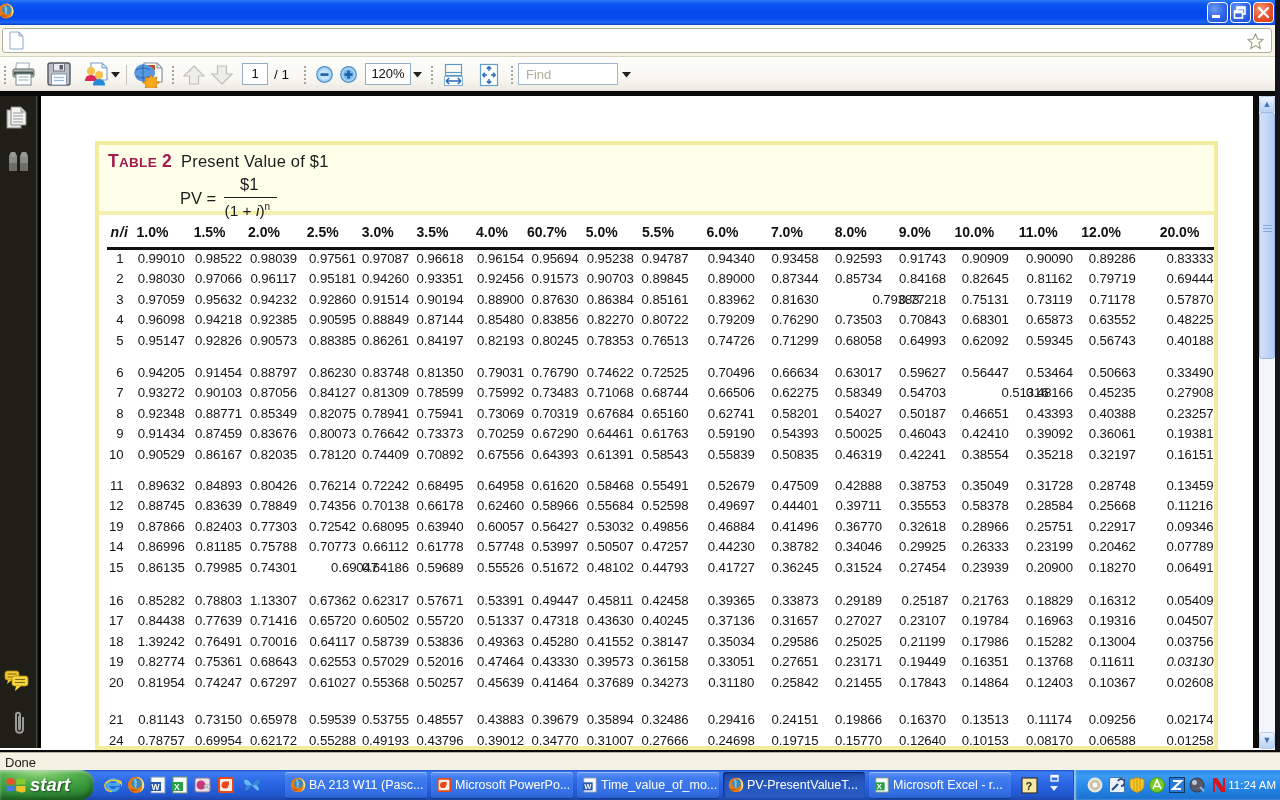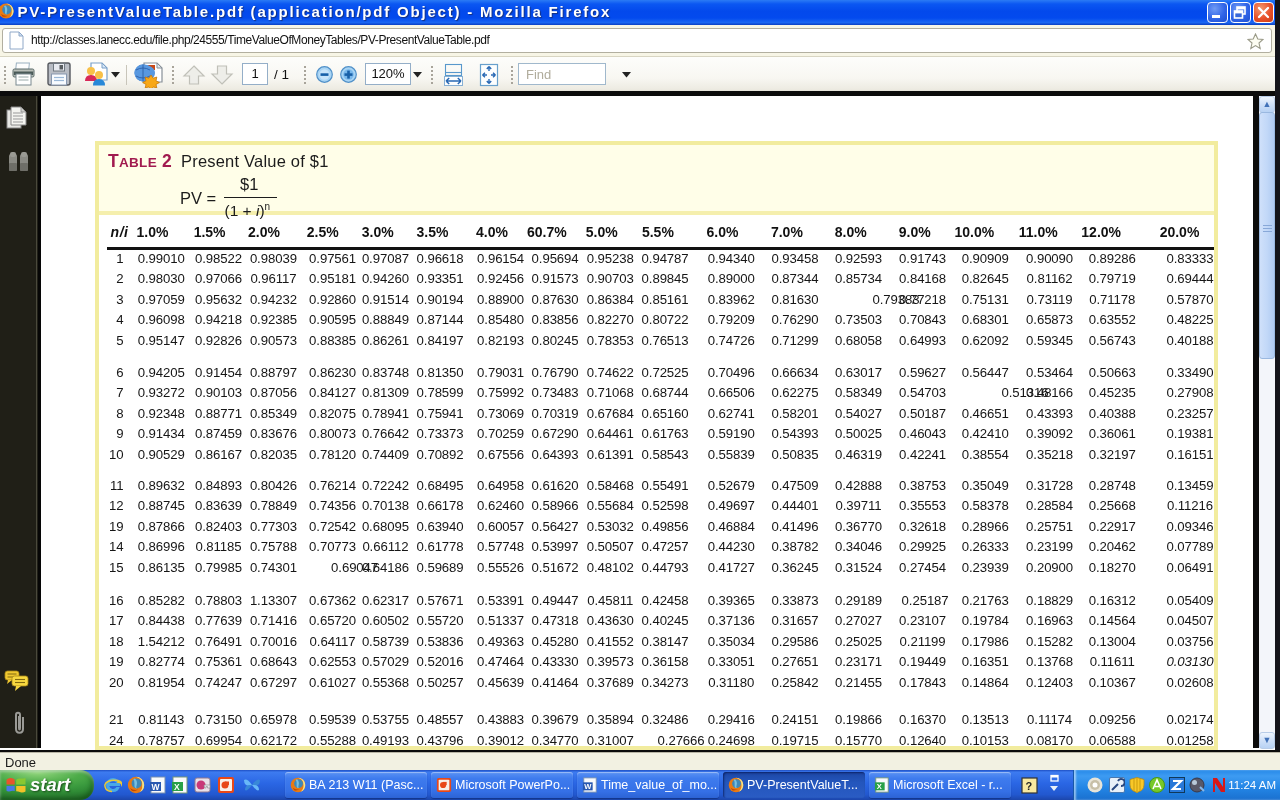--- a/index.html
+++ b/index.html
@@ -70,21 +70,20 @@
 <body>
 
 <div id="titlebar">
  <svg class="abs" style="left:-2px;top:3px" width="16" height="16" viewBox="0 0 16 16">
   <circle cx="8" cy="8" r="7.6" fill="#e87a14"></circle>
   <path d="M8 0.4 A7.6 7.6 0 0 1 15.6 8 A7.6 7.6 0 0 1 11 15 A8 8 0 0 0 13.8 8.5 A8 8 0 0 0 11.5 2 Z" fill="#f5e389"></path>
   <circle cx="8.8" cy="6.8" r="4.6" fill="#3f88b8"></circle>
   <path d="M7.5 2.5 Q10 5 9 8.5 Q8 11 9.5 11.5 Q6.5 11.8 7 8 Q7.3 4.5 6 3 Z" fill="#7ac0e0"></path>
   <path d="M3 11 Q6 13.5 10 12.5 Q7 14.5 4.5 13.5 Z" fill="#c24a00"></path>
  </svg>
- <span id="titletext">PV-PresentValueTable.pdf (application/pdf Object) - Mozilla Firefox</span>
  <div class="winbtn bblue" style="left:1207px;"><svg width="19" height="19" viewBox="0 0 19 19">
         <rect x="4" y="12" width="8" height="3" fill="#fff"></rect>
       </svg></div>
  <div class="winbtn bblue" style="left:1230px;"><svg width="19" height="19" viewBox="0 0 19 19">
         <rect x="6" y="4" width="8" height="7" fill="none" stroke="#fff" stroke-width="1.6"></rect>
         <rect x="6" y="4" width="8" height="2.4" fill="#fff"></rect>
         <rect x="3.5" y="8" width="8" height="7" fill="#3868d8" stroke="#fff" stroke-width="1.6"></rect>
         <rect x="3.5" y="8" width="8" height="2.4" fill="#fff"></rect>
       </svg></div>
  <div class="winbtn" style="left:1253px;background:radial-gradient(circle at 35% 30%,#f49a70 0%,#e8502a 55%,#cc3c14 100%);">
@@ -92,21 +91,20 @@
         <path d="M5 5 L14 14 M14 5 L5 14" stroke="#fff" stroke-width="2.3" stroke-linecap="round"></path>
       </svg></div>
 </div>
 
 <div id="addrrow">
  <div id="addrinput"></div>
  <svg class="abs" style="left:9px;top:6px" width="15" height="19" viewBox="0 0 15 19">
   <path d="M1 1 H10 L14 5 V18 H1 Z" fill="#fff" stroke="#8fa8c8" stroke-width="1"></path>
   <path d="M10 1 L14 5 H10 Z" fill="#cfe0f4" stroke="#8fa8c8" stroke-width="1"></path>
  </svg>
- <span id="urltext">http://classes.lanecc.edu/file.php/24555/TimeValueOfMoneyTables/PV-PresentValueTable.pdf</span>
  <svg class="abs" style="left:1247px;top:8px" width="17" height="17" viewBox="0 0 17 17">
   <path d="M8.5 1 L10.8 6 L16 6.5 L12 10 L13.2 15.5 L8.5 12.6 L3.8 15.5 L5 10 L1 6.5 L6.2 6 Z" fill="#fdfdf2" stroke="#9a9a88" stroke-width="1.1"></path>
  </svg>
 </div>
 
 <div id="toolbar">
  <div class="dots" style="left:3px;"></div>
  <svg class="abs" style="left:11px;top:5px" width="25" height="25" viewBox="0 0 25 25">
   <rect x="5.5" y="1" width="13" height="8" fill="#fdfdfd" stroke="#9ab0c0" stroke-width="1" transform="skewX(-6)"></rect>
   <rect x="2" y="7" width="21" height="8" rx="1.5" fill="#b8beb8" stroke="#5a6a6a" stroke-width="1"></rect>
@@ -174,21 +172,21 @@
   <rect x="2.5" y="1.5" width="16" height="11" fill="none" stroke="#5898cc" stroke-width="1.1"></rect>
   <line x1="2.5" y1="9.5" x2="18.5" y2="9.5" stroke="#5898cc" stroke-width="1.1"></line>
   <rect x="1.5" y="13.5" width="18" height="9" fill="#fdfefe" stroke="#88b0d4" stroke-width="1"></rect>
   <path d="M3 18 H18 M3 18 L6.2 15 M3 18 L6.2 21 M18 18 L14.8 15 M18 18 L14.8 21" stroke="#2868b4" stroke-width="1.5" fill="none"></path>
  </svg>
  <svg class="abs" style="left:479px;top:6px" width="20" height="24" viewBox="0 0 20 24">
   <rect x="1.5" y="1.5" width="17" height="21" fill="#fdfefe" stroke="#68a0cc" stroke-width="1.2"></rect>
   <path d="M10 3.5 V8 M10 3.5 L7.8 6 M10 3.5 L12.2 6 M10 20.5 V16 M10 20.5 L7.8 18 M10 20.5 L12.2 18 M3.5 12 H8 M3.5 12 L6 9.8 M3.5 12 L6 14.2 M16.5 12 H12 M16.5 12 L14 9.8 M16.5 12 L14 14.2" stroke="#2868b4" stroke-width="1.4" fill="none"></path>
  </svg>
  <div class="dots" style="left:510px;"></div>
- <div class="tbox" style="left:518px;width:88px;border-color:#a0b8cc;">
+ <div class="tbox" style="left:518px;width:100px;border-color:#a0b8cc;">
       <span style="position:absolute;left:7px;top:3px;font-size:13px;color:#b0ac9c;">Find</span>
     </div>
  <svg class="abs" style="left:622px;top:15px" width="9" height="6" viewBox="0 0 9 6">
       <path d="M0 0 H9 L4.5 5.5 Z" fill="#222"></path>
     </svg>
 </div>
 <div id="blackbar"></div>
 
 <div id="page"></div>
 <div id="sidebar">
@@ -584,24 +582,24 @@
 <span class="tc" style="left:474.6px;top:613.3px;">0.51337</span>
 <span class="tc" style="left:529.1px;top:613.3px;">0.47318</span>
 <span class="tc" style="left:584.3px;top:613.3px;">0.43630</span>
 <span class="tc" style="left:639.1px;top:613.3px;">0.40245</span>
 <span class="tc" style="left:705.3px;top:613.3px;">0.37136</span>
 <span class="tc" style="left:769.0px;top:613.3px;">0.31657</span>
 <span class="tc" style="left:832.5px;top:613.3px;">0.27027</span>
 <span class="tc" style="left:896.6px;top:613.3px;">0.23107</span>
 <span class="tc" style="left:959.2px;top:613.3px;">0.19784</span>
 <span class="tc" style="left:1023.5999999999999px;top:613.3px;">0.16963</span>
-<span class="tc" style="left:1086.3px;top:613.3px;">0.14564</span>
+<span class="tc" style="left:1086.3px;top:613.3px;">0.19316</span>
 <span class="tc" style="left:1164.0px;top:613.3px;">0.04507</span>
 <span class="tn" style="left:83.7px;top:633.8px;">18</span>
-<span class="tc" style="left:135.2px;top:633.8px;">1.54212</span>
+<span class="tc" style="left:135.2px;top:633.8px;">1.39242</span>
 <span class="tc" style="left:192.5px;top:633.8px;">0.76491</span>
 <span class="tc" style="left:247.39999999999998px;top:633.8px;">0.70016</span>
 <span class="tc" style="left:306.6px;top:633.8px;">0.64117</span>
 <span class="tc" style="left:359.4px;top:633.8px;">0.58739</span>
 <span class="tc" style="left:414.1px;top:633.8px;">0.53836</span>
 <span class="tc" style="left:474.6px;top:633.8px;">0.49363</span>
 <span class="tc" style="left:529.1px;top:633.8px;">0.45280</span>
 <span class="tc" style="left:584.3px;top:633.8px;">0.41552</span>
 <span class="tc" style="left:639.1px;top:633.8px;">0.38147</span>
 <span class="tc" style="left:705.3px;top:633.8px;">0.35034</span>
@@ -672,21 +670,21 @@
 <span class="tn" style="left:83.7px;top:732.8px;">24</span>
 <span class="tc" style="left:135.2px;top:732.8px;">0.78757</span>
 <span class="tc" style="left:192.5px;top:732.8px;">0.69954</span>
 <span class="tc" style="left:247.39999999999998px;top:732.8px;">0.62172</span>
 <span class="tc" style="left:306.6px;top:732.8px;">0.55288</span>
 <span class="tc" style="left:359.4px;top:732.8px;">0.49193</span>
 <span class="tc" style="left:414.1px;top:732.8px;">0.43796</span>
 <span class="tc" style="left:474.6px;top:732.8px;">0.39012</span>
 <span class="tc" style="left:529.1px;top:732.8px;">0.34770</span>
 <span class="tc" style="left:584.3px;top:732.8px;">0.31007</span>
-<span class="tc" style="left:639.1px;top:732.8px;margin-left:16px;">0.27666</span>
+<span class="tc" style="left:639.1px;top:732.8px;">0.27666</span>
 <span class="tc" style="left:705.3px;top:732.8px;">0.24698</span>
 <span class="tc" style="left:769.0px;top:732.8px;">0.19715</span>
 <span class="tc" style="left:832.5px;top:732.8px;">0.15770</span>
 <span class="tc" style="left:896.6px;top:732.8px;">0.12640</span>
 <span class="tc" style="left:959.2px;top:732.8px;">0.10153</span>
 <span class="tc" style="left:1023.5999999999999px;top:732.8px;">0.08170</span>
 <span class="tc" style="left:1086.3px;top:732.8px;">0.06588</span>
 <span class="tc" style="left:1164.0px;top:732.8px;">0.01258</span>
 <div style="position:absolute;left:0;top:750px;width:1280px;height:2.5px;background:#0b0b0b;"></div>
 

